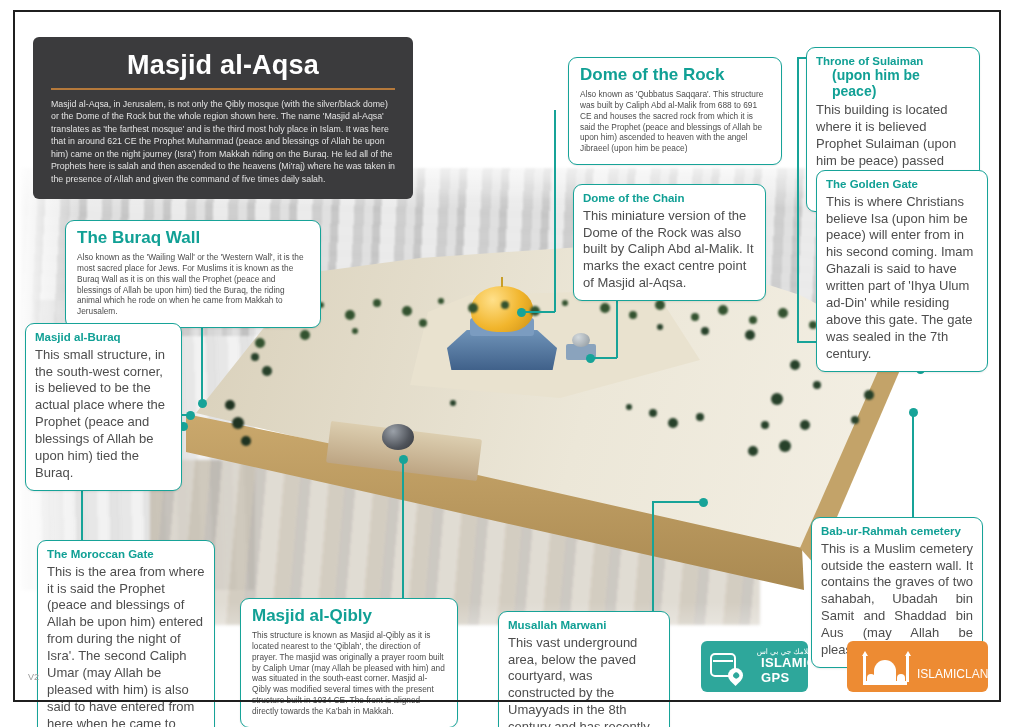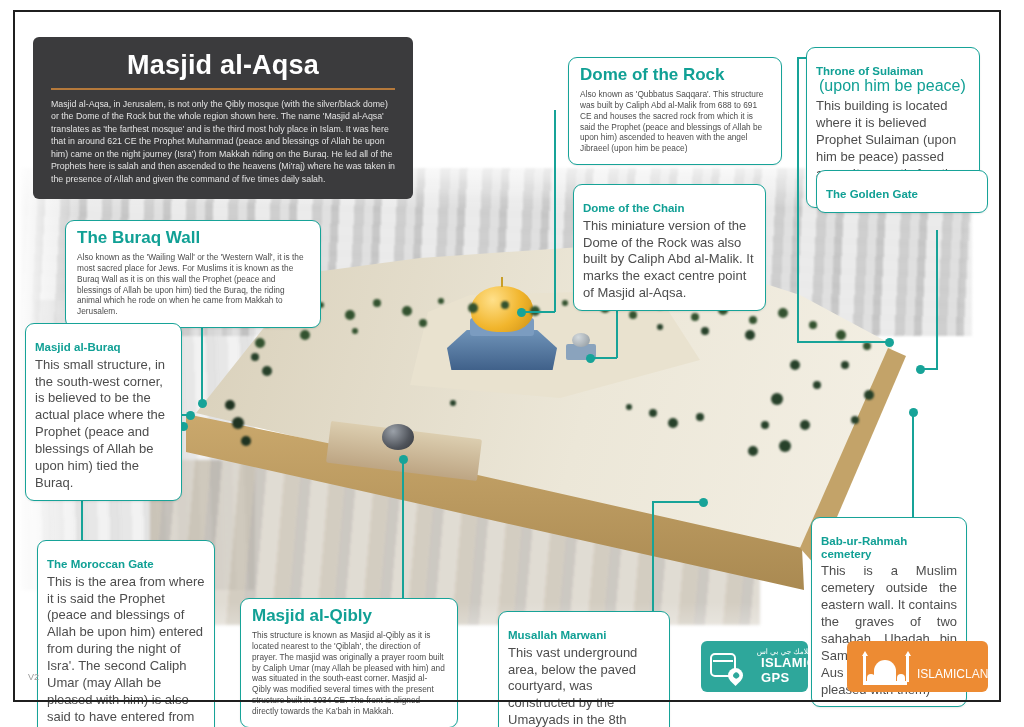--- a/index.html
+++ b/index.html
@@ -82,40 +82,40 @@
 
   
   .card { position:absolute; left:33px; top:37px; width:380px; z-index:4;
     background:#3b3b3d; color:#fff; border-radius:6px; padding:13px 18px 14px; }
   .card h1 { font-size:27px; letter-spacing:.2px; margin:0 0 7px; color:#fff;text-align:center; }
   .card .rule { height:2px; width:100%; background:#b5793b; margin-bottom:8px; }
   .card p { font-size:8.8px; line-height:1.42; color:#e3e3e3; }
 
   
   .co { position:absolute; z-index:4; background:#fff; border:1.5px solid #17a398;
-    border-radius:9px; padding:17px 9px 8px; box-shadow:0 1px 2px rgba(0,0,0,.08); }
+    border-radius:9px; padding:7px 9px 8px; box-shadow:0 1px 2px rgba(0,0,0,.08); }
   .co h3 { color:#11a095; margin:0 0 3px; line-height:1.1; }
-  .co .sub { color:#11a095; font-weight:normal; font-size:16px; line-height:1.15; margin:-1px 3px 3px; }
+  .co .sub { color:#11a095; font-weight:bold; font-size:14px; line-height:1.15; margin:-1px 16px 3px; }
   .co p { font-size:13px; line-height:1.3; color:#4d4d4d; }
   .co.lg { padding:8px 11px 10px; }
   .co.lg h3 { font-size:17px; margin-bottom:4px; }
   .co.lg p { font-size:8.3px; line-height:1.32; }
   .co.sm h3 { font-size:11.5px; }
   .just p { text-align:justify; }
 
   .b-rock    { left:568px; top:57px;  width:214px; }
   .b-throne  { left:806px; top:47px;  width:174px; }
   .b-chain   { left:573px; top:184px; width:193px; }
   .b-golden  { left:816px; top:170px; width:172px; }
   .b-buraqw  { left:65px;  top:220px; width:256px; }
   .b-mburaq  { left:25px;  top:323px; width:157px; }
   .b-moroc   { left:37px;  top:540px; width:178px; }
   .b-qibly   { left:240px; top:598px; width:218px; }
   .b-marwani { left:498px; top:611px; width:172px; }
-  .b-bab     { left:811px; top:517px; width:156px; }
+  .b-bab     { left:811px; top:517px; width:172px; }
 
   
   .version { position:absolute; left:28px; top:672px; font-size:9px; color:#9a9a9a; z-index:4; }
   .logo { position:absolute; top:641px; height:51px; border-radius:6px; z-index:4;
     display:flex; align-items:center; color:#fff; overflow:hidden; }
   .logo-gps { left:701px; width:107px; background:#2ea79b; padding:0 8px 0 9px; gap:7px; }
   .logo-lm  { left:847px; width:141px; background:#ed8b33; }
   .kaaba-wrap { position:relative; width:34px; height:32px; flex:0 0 auto; }
   .kaaba { position:absolute; left:0; top:2px; width:26px; height:24px;
     border:2.5px solid #fff; border-radius:5px; }
@@ -219,20 +219,21 @@
     <p>This building is located where it is believed Prophet Sulaiman (upon him be peace) passed away. It currently functions as a girls school.</p>
   </section>
 
   <section class="co sm b-chain">
     <h3>Dome of the Chain</h3>
     <p>This miniature version of the Dome of the Rock was also built by Caliph Abd al-Malik. It marks the exact centre point of Masjid al-Aqsa.</p>
   </section>
 
   <section class="co sm b-golden">
     <h3>The Golden Gate</h3>
+    <p>This is where Christians believe Isa (upon him be peace) will enter from in his second coming. Imam Ghazali is said to have written part of 'Ihya Ulum ad-Din' while residing above this gate. The gate was sealed in the 7th century.</p>
   </section>
 
   <section class="co lg b-buraqw">
     <h3>The Buraq Wall</h3>
     <p>Also known as the 'Wailing Wall' or the 'Western Wall', it is the most sacred place for Jews. For Muslims it is known as the Buraq Wall as it is on this wall the Prophet (peace and blessings of Allah be upon him) tied the Buraq, the riding animal which he rode on when he came from Makkah to Jerusalem.</p>
   </section>
 
   <section class="co sm b-mburaq">
     <h3>Masjid al-Buraq</h3>
     <p>This small structure, in the south-west corner, is believed to be the actual place where the Prophet (peace and blessings of Allah be upon him) tied the Buraq.</p>

